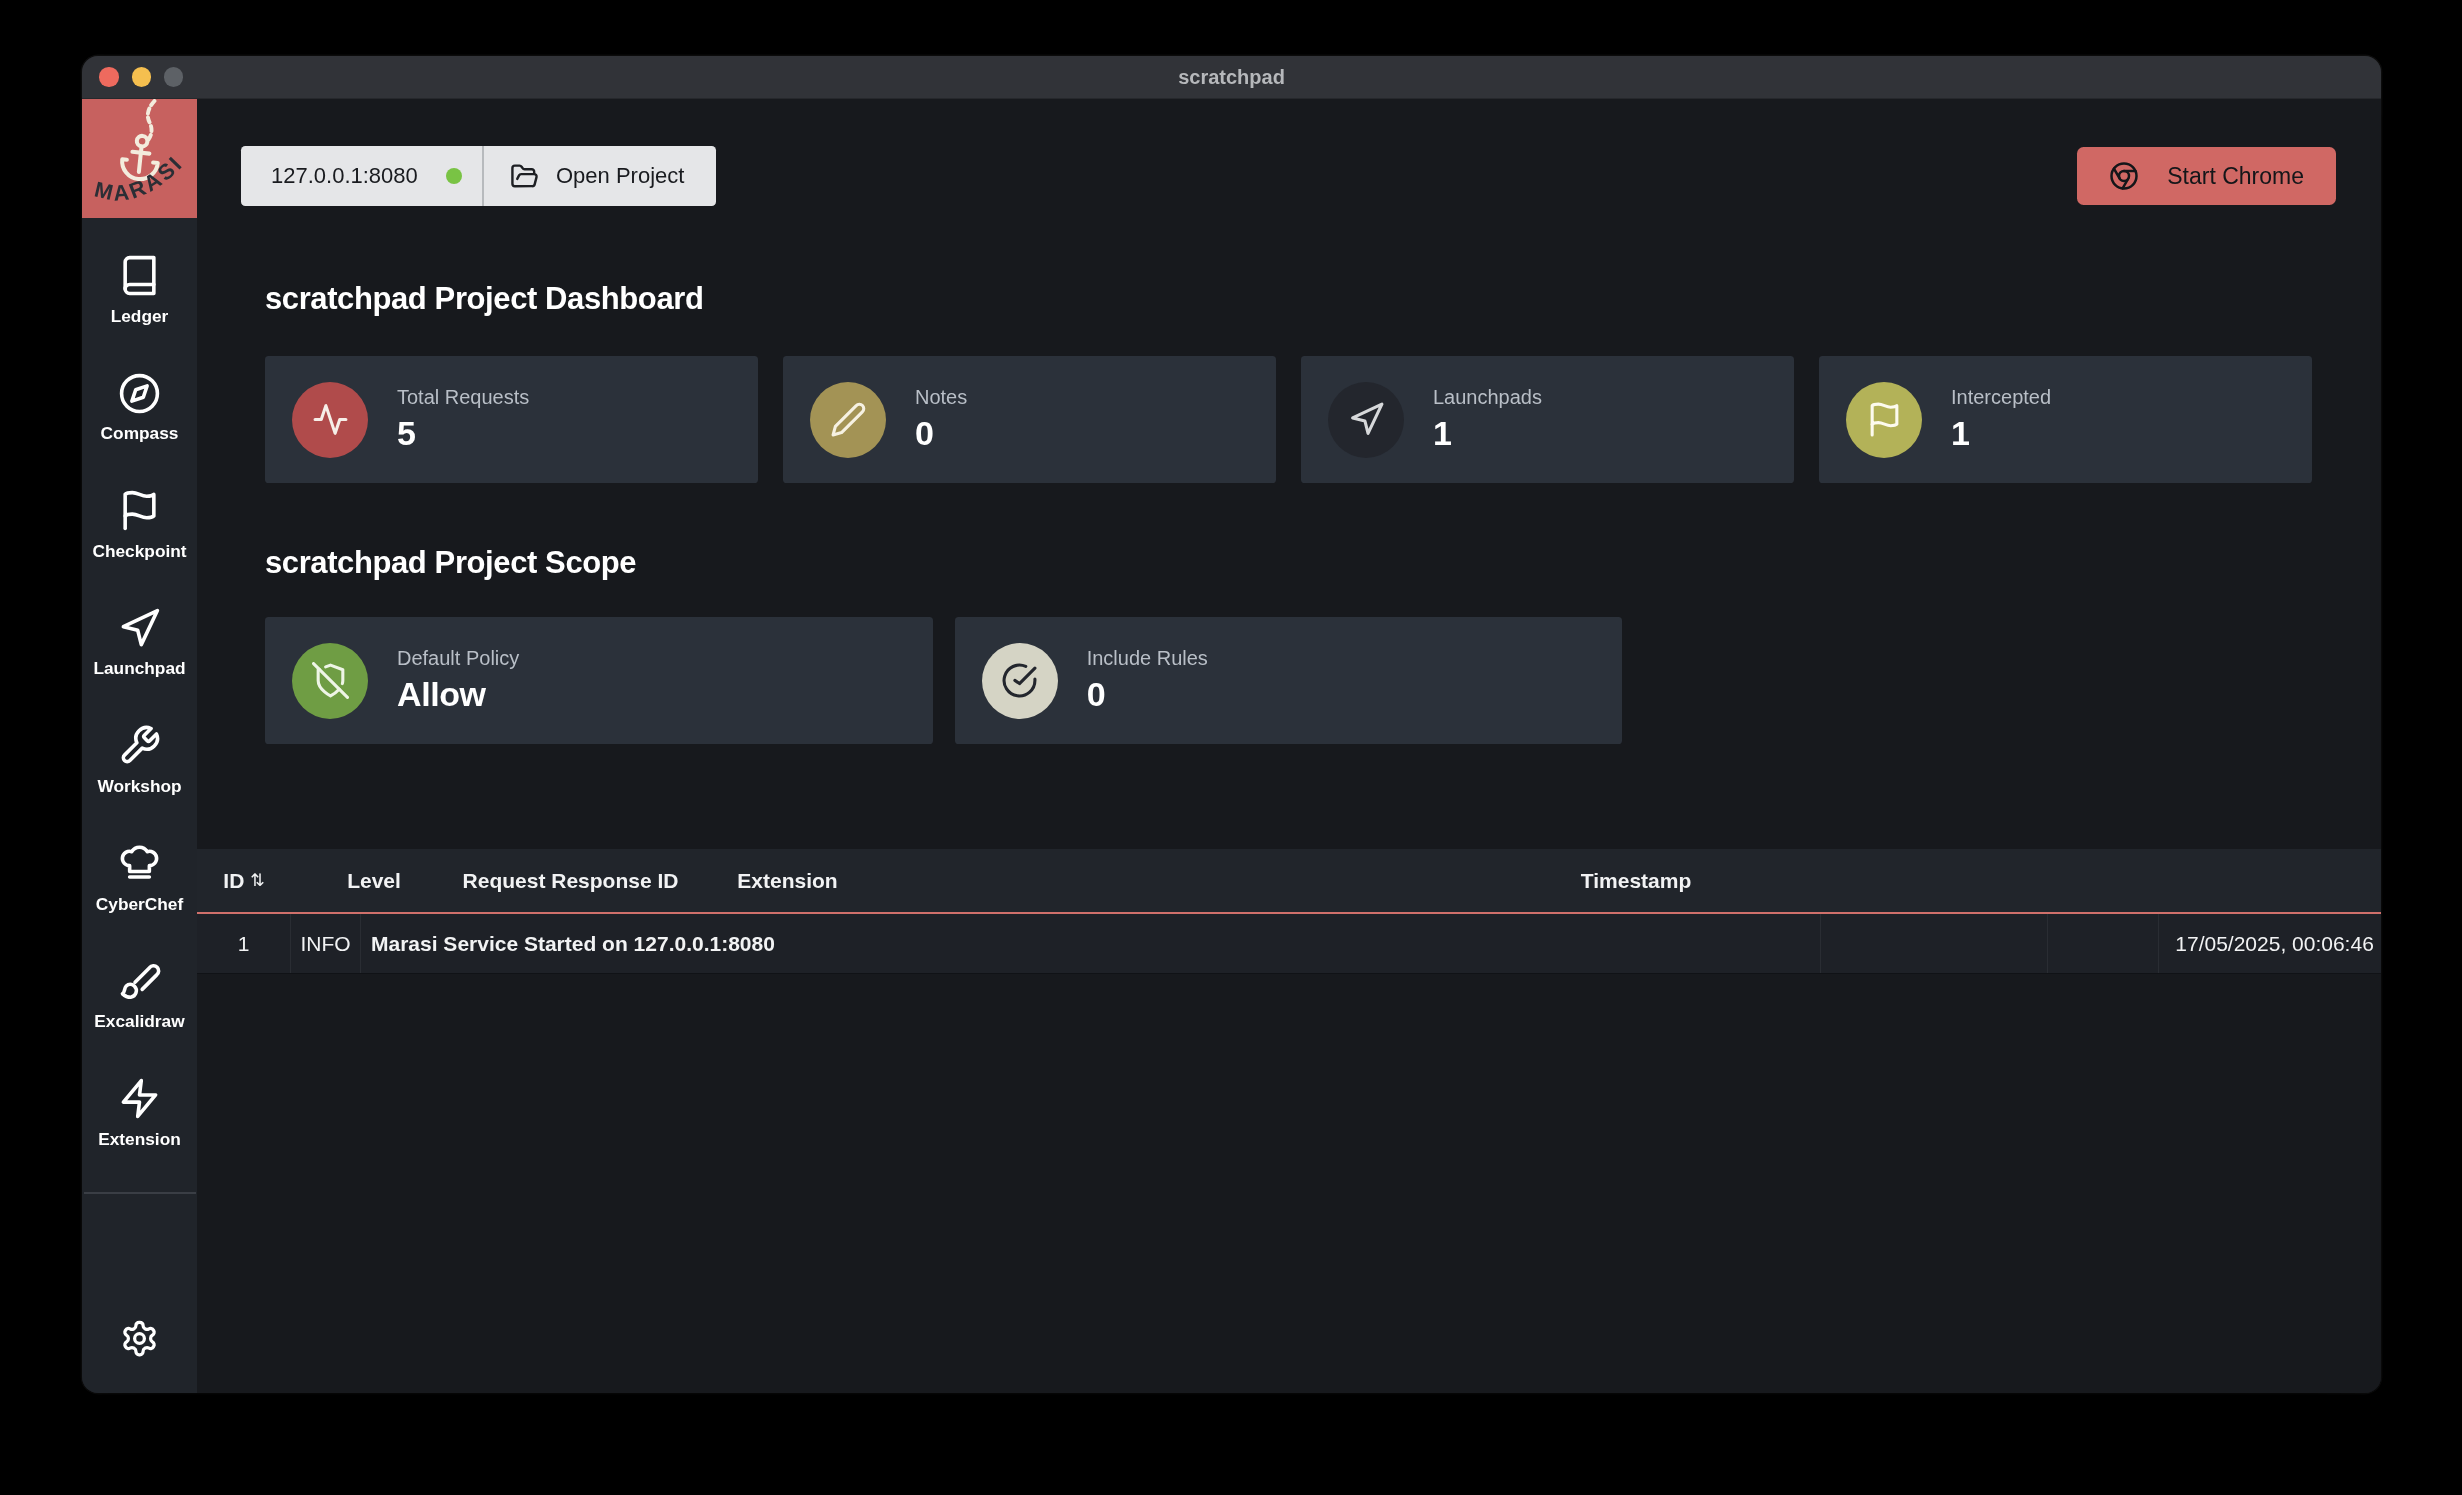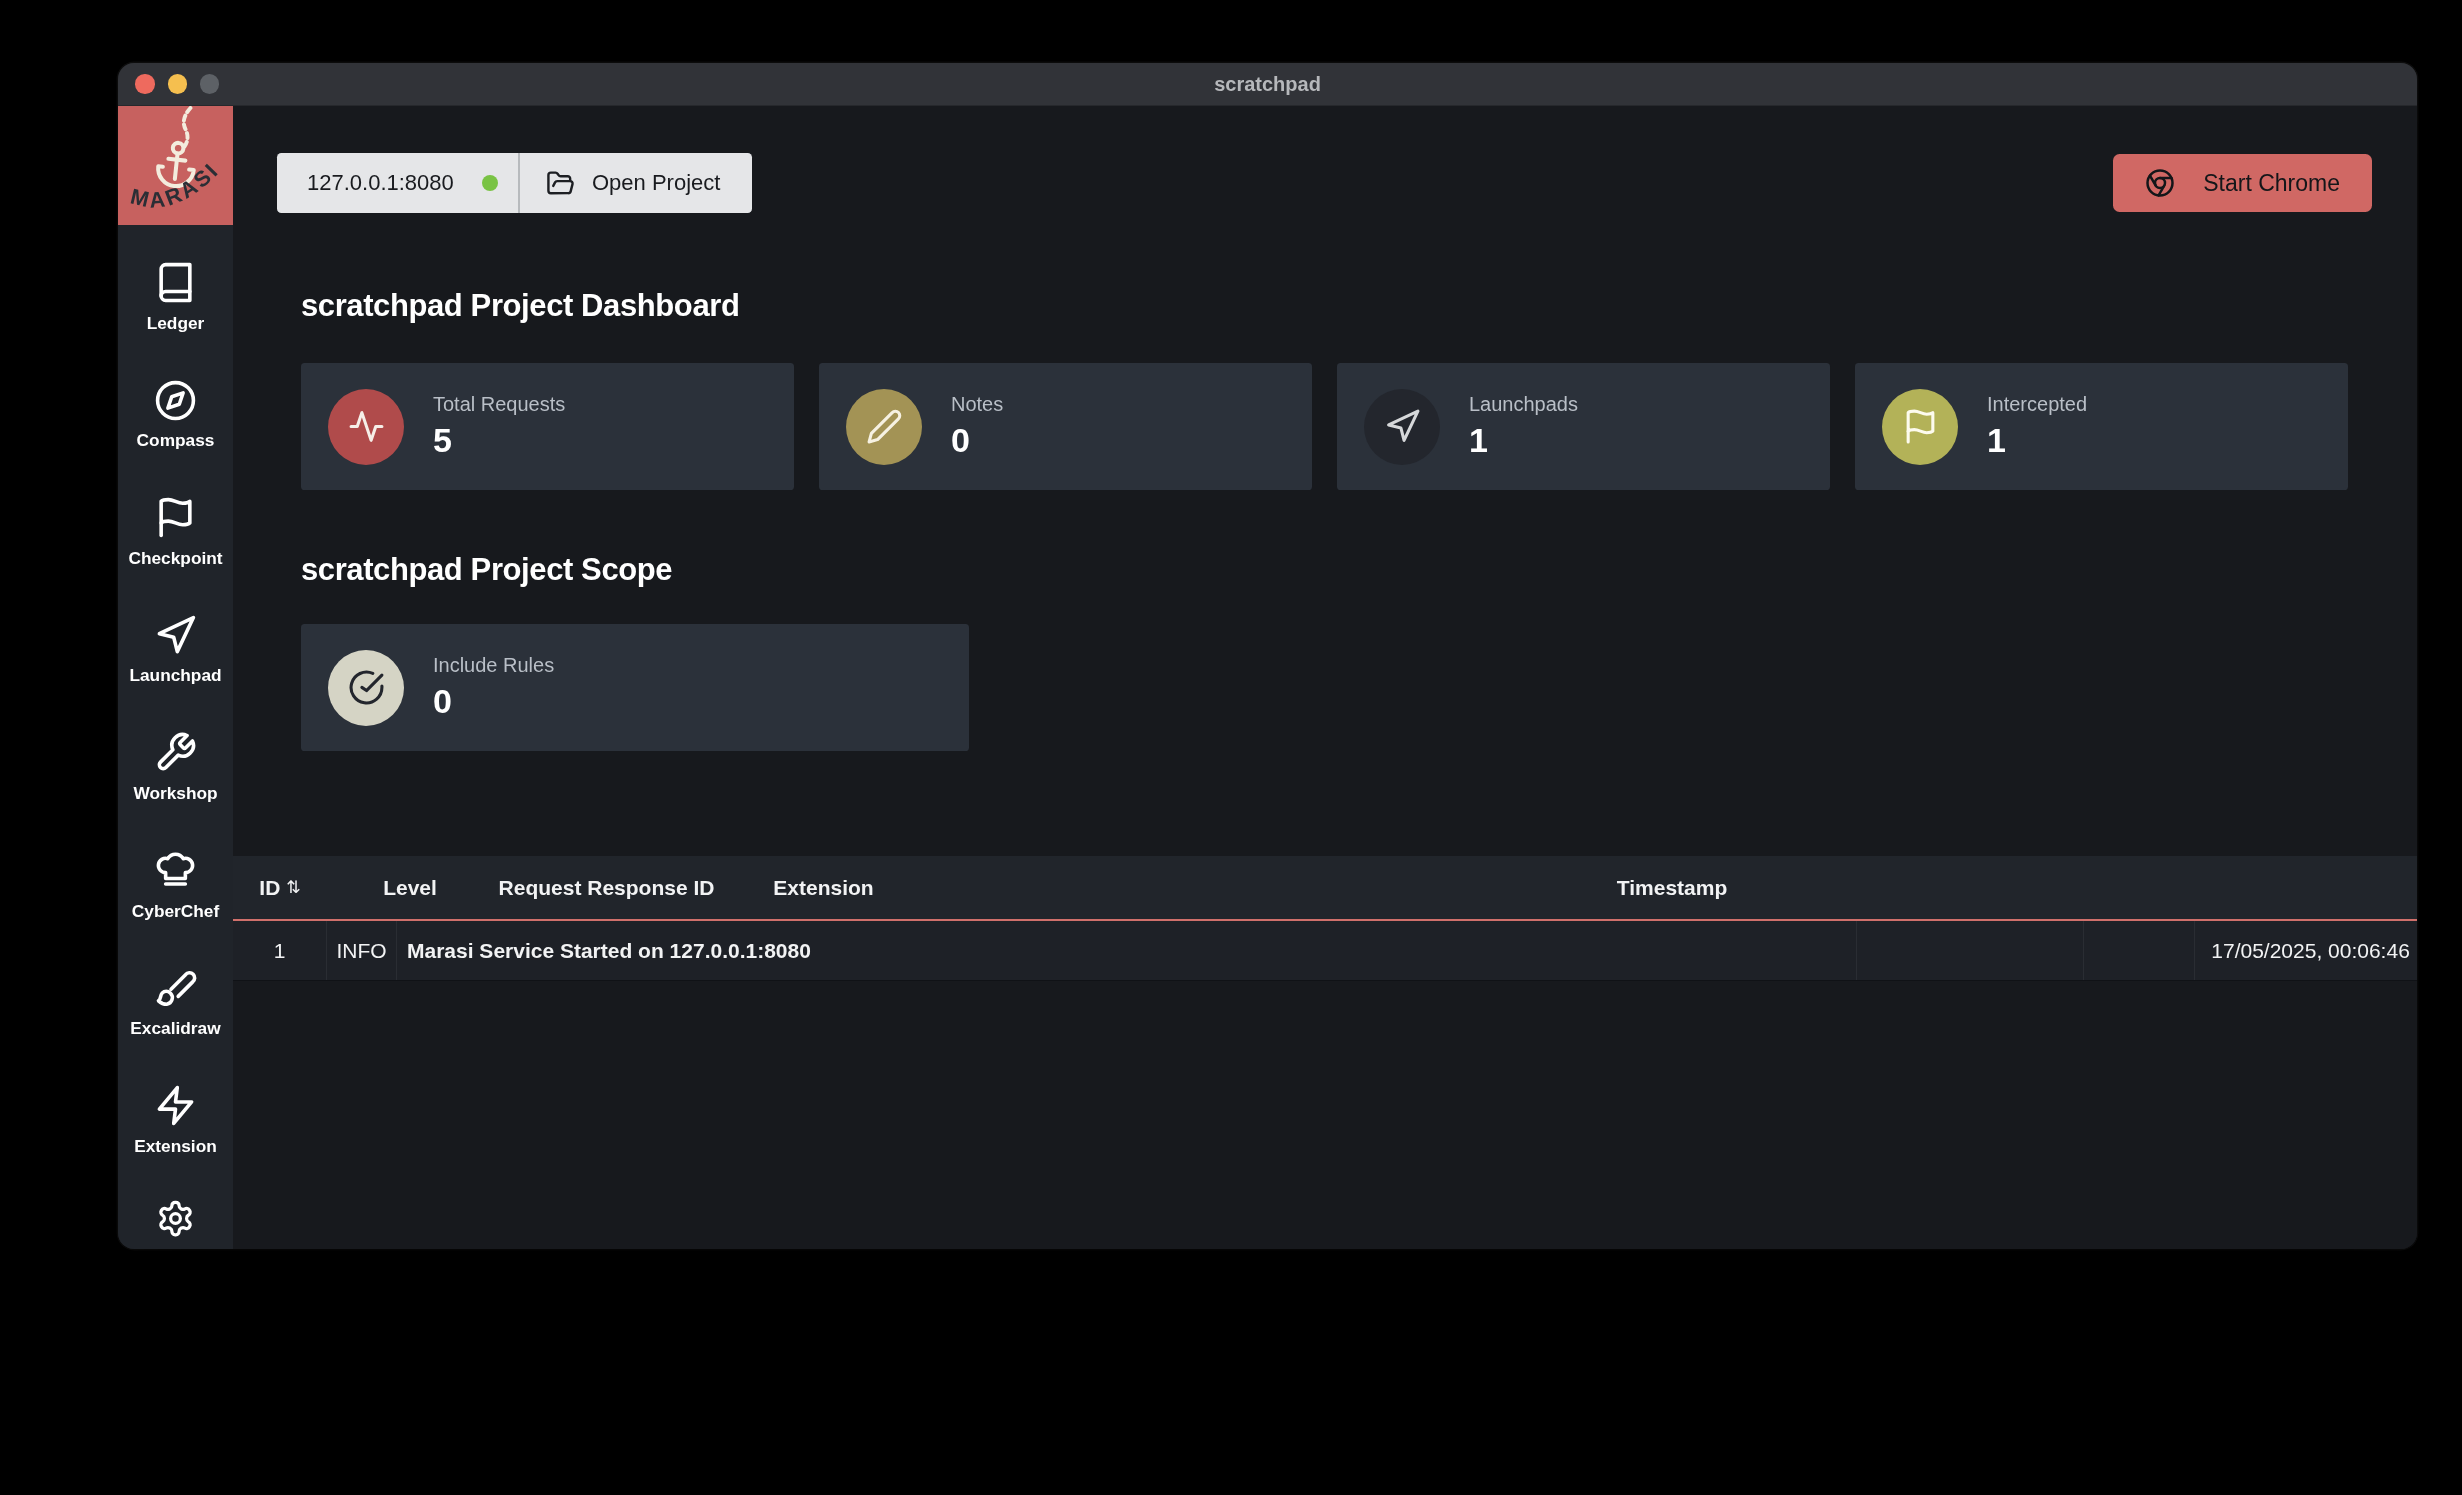--- a/index.html
+++ b/index.html
@@ -1,23 +1,23 @@
 <!DOCTYPE html>
 <html style="font-size:11.5px"><head>
 <meta charset="utf-8">
 <style>
   * { margin:0; padding:0; box-sizing:border-box; }
   html,body { width:2462px; height:1496px; background:#000; font-family:"Liberation Sans","DejaVu Sans",sans-serif; }
   .stage { position:relative; width:2462px; height:1496px; background:#000; overflow:hidden; }
 
   
-  .window { position:absolute; left:82px; top:63px; width:2299px; height:1186px;
+  .window { position:absolute; left:82px; top:56px; width:2299px; height:1337px;
     border-radius:16px; overflow:hidden; background:#17191d;
     box-shadow:0 26px 79px rgba(0,0,0,.85), 0 0 0 1.4px rgba(255,255,255,.06);
-    display:flex; flex-direction:column;margin-left:36px; }
+    display:flex; flex-direction:column; }
 
   .titlebar { height:43px; flex:0 0 auto; background:#313338; border-bottom:1.4px solid #26282c;
     display:flex; align-items:center; justify-content:center; position:relative; }
   .traffic { position:absolute; left:17.3px; top:0; height:100%; display:flex; align-items:center; gap:13px; }
   .dot { width:19.4px; height:19.4px; border-radius:50%; }
   .dot.red { background:#ee6a5e; } .dot.yellow { background:#f5bf4f; } .dot.gray { background:#5d6166; }
   .win-title { color:#b6b8bb; font-size:20px; font-weight:700; }
 
   .win-body { flex:1; display:flex; min-height:0; }
 
@@ -260,20 +260,33 @@
                 <div class="card-label">Intercepted</div>
                 <div class="card-value">1</div>
               </div>
             </div>
           </div>
 
           <h1 class="section-title scope-title">scratchpad Project Scope</h1>
 
           <div class="scope-grid">
             <div class="card">
+              <div class="circle" style="background: rgb(111, 157, 68);">
+                <svg viewBox="0 0 24 24" fill="none" stroke="#eef5e6" stroke-width="2" stroke-linecap="round" stroke-linejoin="round">
+                  <path d="M19.69 14a6.9 6.9 0 0 0 .31-2V5l-8-3-3.16 1.18"></path>
+                  <path d="M4.73 4.73 4 5v7c0 6 8 10 8 10a20.29 20.29 0 0 0 5.62-4.38"></path>
+                  <line x1="1" y1="1" x2="23" y2="23"></line>
+                </svg>
+              </div>
+              <div>
+                <div class="card-label">Default Policy</div>
+                <div class="card-value">Allow</div>
+              </div>
+            </div>
+            <div class="card">
               <div class="circle" style="background: rgb(213, 212, 197);">
                 <svg viewBox="0 0 24 24" fill="none" stroke="#23262d" stroke-width="2" stroke-linecap="round" stroke-linejoin="round">
                   <path d="M22 11.08V12a10 10 0 1 1-5.93-9.14"></path>
                   <polyline points="22 4 12 14.01 9 11.92"></polyline>
                 </svg>
               </div>
               <div>
                 <div class="card-label">Include Rules</div>
                 <div class="card-value">0</div>
               </div>

